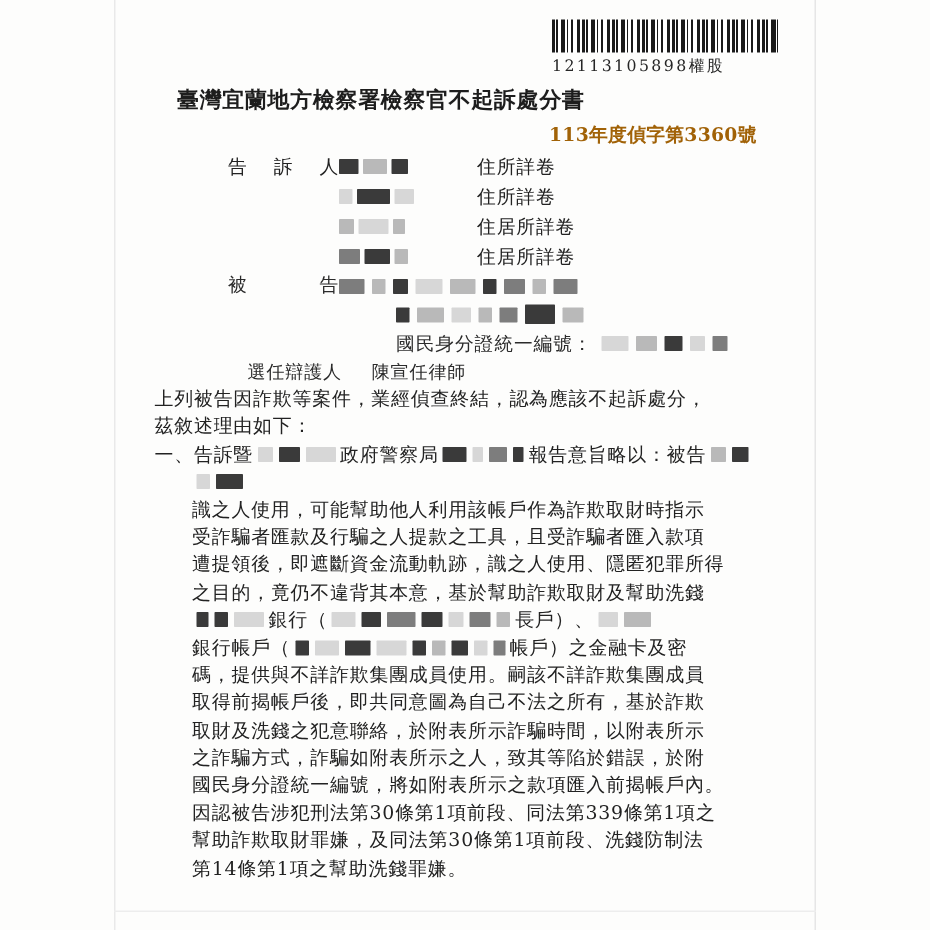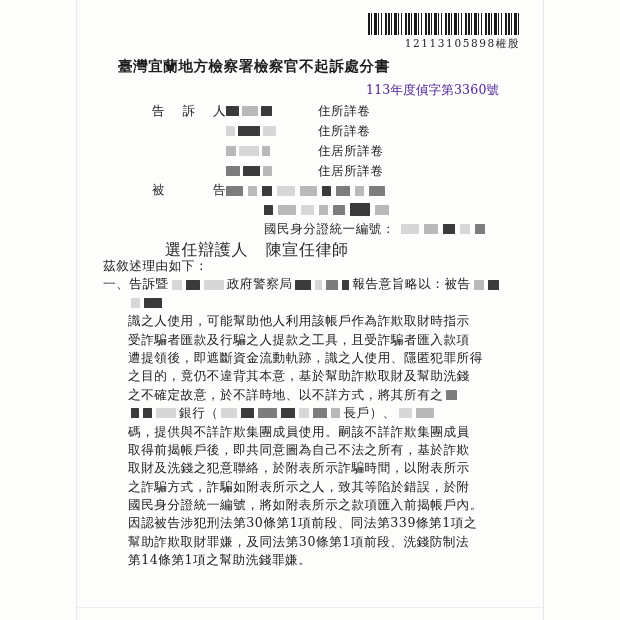--- a/index.html
+++ b/index.html
@@ -42,21 +42,21 @@
     height: 1px;
     background: #ededed;
   }
 
   
   .barcode-block {
     position: absolute;
     left: 368px;
     top: 13px;
     width: 152px;
-    text-align: right;
+    text-align: left;
   }
   .barcode-bars {
     height: 22px;
     width: 152px;
     background-image:
       repeating-linear-gradient(90deg,
         #1a1a1a 0px, #1a1a1a 2px, #ffffff 2px, #ffffff 3px,
         #1a1a1a 3px, #1a1a1a 4px, #ffffff 4px, #ffffff 6px,
         #1a1a1a 6px, #1a1a1a 9px, #ffffff 9px, #ffffff 10px,
         #1a1a1a 10px, #1a1a1a 11px, #ffffff 11px, #ffffff 13px,
@@ -82,22 +82,23 @@
     letter-spacing: 0.6px;
     color: #1d1d1d;
     white-space: nowrap;
   }
   .case-number {
     position: absolute;
     left: 366px;
     top: 82px;
     font-size: 12.5px;
     letter-spacing: 0.2px;
-    color: #4c1d95;
-    white-space: nowrap;
+    color: #a16207;
+    white-space: nowrap;
+    font-weight: bold;
   }
 
   
   .party-area {
     position: absolute;
     left: 152px;
     top: 101px;
     width: 392px;
   }
   .party-row {
@@ -172,23 +173,24 @@
     height: 20px;
     padding-left: 112px;
     white-space: nowrap;
   }
   .id-label { letter-spacing: 0.6px; text-align: center; }
 
   .counsel-row {
     position: absolute;
     left: 165px;
     top: 240px;
-    font-size: 16px;
+    font-size: 12px;
     letter-spacing: 0.6px;
     white-space: nowrap;
+    font-family: Liberation Mono, monospace;
   }
   .counsel-name { margin-left: 12px; }
 
   
   .body-area {
     position: absolute;
     left: 103px;
     top: 257px;
     width: 440px;
     font-size: 12.6px;
@@ -333,20 +335,23 @@
     </div>
   </div>
 
   <div class="counsel-row">
     <span>選任辯護人</span>
     <span class="counsel-name">陳宣任律師</span>
   </div>
 
   <div class="body-area">
 
+    <div class="body-line">
+      <span class="seg">上列被告因詐欺等案件，業經偵查終結，認為應該不起訴處分，</span>
+    </div>
 
     <div class="body-line">
       <span class="seg">茲敘述理由如下：</span>
     </div>
 
     <div class="body-line">
       <span class="seg">一、告訴暨</span>
       <span class="inline-redacts">
         <i class="rb pale" style="width:10px"></i>
         <i class="rb dark" style="width:14px"></i>
@@ -379,26 +384,20 @@
     <div class="body-line indent-1">
       <span class="seg">受詐騙者匯款及行騙之人提款之工具，且受詐騙者匯入款項</span>
     </div>
     <div class="body-line indent-1">
       <span class="seg">遭提領後，即遮斷資金流動軌跡，識之人使用、隱匿犯罪所得</span>
     </div>
     <div class="body-line indent-1">
       <span class="seg">之目的，竟仍不違背其本意，基於幫助詐欺取財及幫助洗錢</span>
     </div>
 
-    <div class="body-line indent-1">
-      <span class="seg">之不確定故意，於不詳時地、以不詳方式，將其所有之</span>
-      <span class="inline-redacts">
-        <i class="rb mid" style="width:11px"></i>
-      </span>
-    </div>
 
     <div class="body-line indent-1">
       <span class="inline-redacts">
         <i class="rb dark" style="width:8px"></i>
         <i class="rb dark" style="width:9px"></i>
         <i class="rb pale" style="width:20px"></i>
       </span>
       <span class="seg">銀行（</span>
       <span class="inline-redacts">
         <i class="rb pale" style="width:16px"></i>
@@ -409,20 +408,35 @@
         <i class="rb mid" style="width:14px"></i>
         <i class="rb light" style="width:9px"></i>
       </span>
       <span class="seg">長戶）、</span>
       <span class="inline-redacts">
         <i class="rb pale" style="width:13px"></i>
         <i class="rb light" style="width:18px"></i>
       </span>
     </div>
 
+    <div class="body-line indent-1">
+      <span class="seg">銀行帳戶（</span>
+      <span class="inline-redacts">
+        <i class="rb dark" style="width:9px"></i>
+        <i class="rb pale" style="width:16px"></i>
+        <i class="rb dark" style="width:17px"></i>
+        <i class="rb pale" style="width:20px"></i>
+        <i class="rb dark" style="width:9px"></i>
+        <i class="rb light" style="width:9px"></i>
+        <i class="rb dark" style="width:11px"></i>
+        <i class="rb pale" style="width:9px"></i>
+        <i class="rb mid" style="width:8px"></i>
+      </span>
+      <span class="seg">帳戶）之金融卡及密</span>
+    </div>
 
     <div class="body-line indent-1">
       <span class="seg">碼，提供與不詳詐欺集團成員使用。嗣該不詳詐欺集團成員</span>
     </div>
     <div class="body-line indent-1">
       <span class="seg">取得前揭帳戶後，即共同意圖為自己不法之所有，基於詐欺</span>
     </div>
     <div class="body-line indent-1">
       <span class="seg">取財及洗錢之犯意聯絡，於附表所示詐騙時間，以附表所示</span>
     </div>

